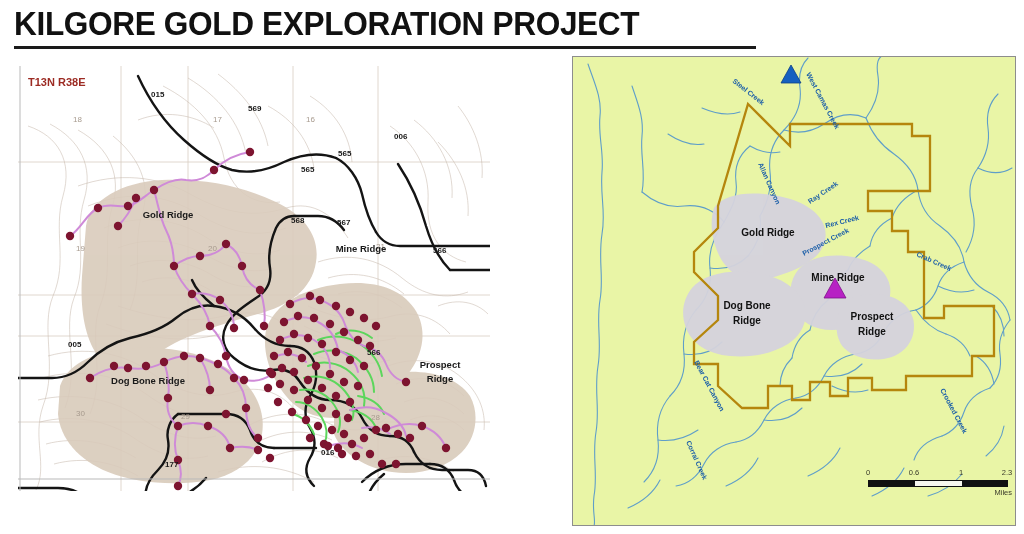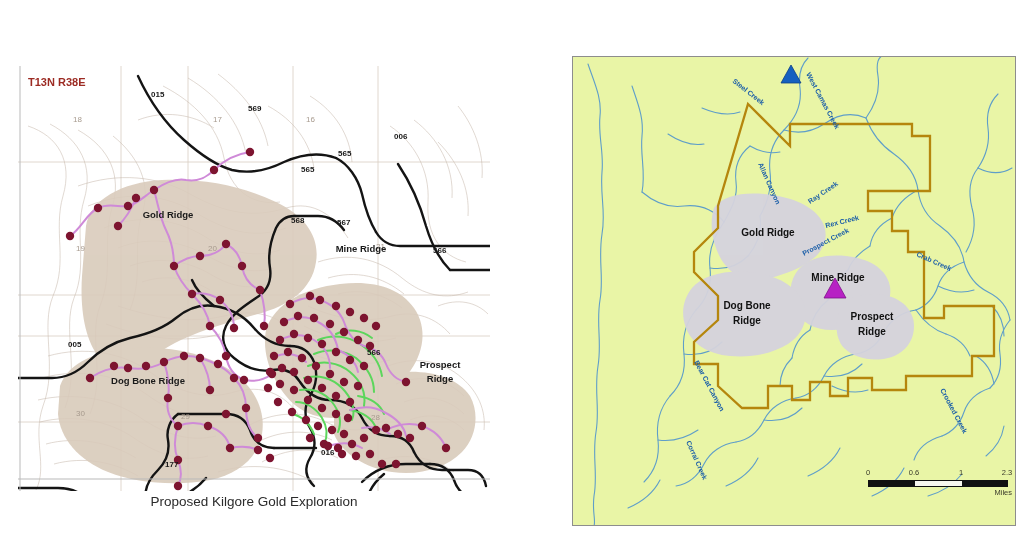--- a/index.html
+++ b/index.html
@@ -41,20 +41,24 @@
   .ridge-label-l{font-family:"Liberation Sans",sans-serif;font-size:9.5px;fill:#1a1a1a;font-weight:bold;text-anchor:middle;}
   .road-num{font-family:"Liberation Sans",sans-serif;font-size:8px;fill:#1a1a1a;font-weight:bold;}
   .sec-num{font-family:"Liberation Sans",sans-serif;font-size:8px;fill:#a79a8e;}
   .twp-label{font-family:"Liberation Sans",sans-serif;font-size:11px;fill:#9c2b23;font-weight:bold;}
 </style>
 </head>
 <body>
 
 <div id="page">
 
+  <div id="title-bar">
+    <div id="page-title">KILGORE GOLD EXPLORATION PROJECT</div>
+    <div id="title-rule"></div>
+  </div>
 
   <div class="panel" id="left-panel">
     <svg class="map-svg" width="472" height="425" viewBox="0 0 472 425">
       <defs>
         <clipPath id="lclip">
             <rect x="0" y="0" width="472" height="425"></rect>
           </clipPath>
       </defs>
       <g clip-path="url(#lclip)">
         <rect x="0" y="0" width="472" height="425" fill="#ffffff"></rect>
@@ -358,21 +362,20 @@
           <text class="ridge-label-l" x="130" y="318">Dog Bone Ridge</text>
           <text class="ridge-label-l" x="422" y="302">Prospect</text>
           <text class="ridge-label-l" x="422" y="316">Ridge</text>
         </g>
 
         <line x1="0" y1="413" x2="472" y2="413" stroke="#b9b9b9" stroke-width="1"></line>
         <line x1="2" y1="0" x2="2" y2="425" stroke="#b9b9b9" stroke-width="1"></line>
       </g>
     </svg>
 
-    <div id="left-caption">Proposed Kilgore Gold Exploration</div>
   </div>
 
   <div class="panel" id="right-panel">
     <svg class="map-svg" width="444" height="470" viewBox="0 0 444 470">
       <defs>
         <clipPath id="rclip">
             <rect x="1" y="1" width="442" height="468"></rect>
           </clipPath>
       </defs>
 

